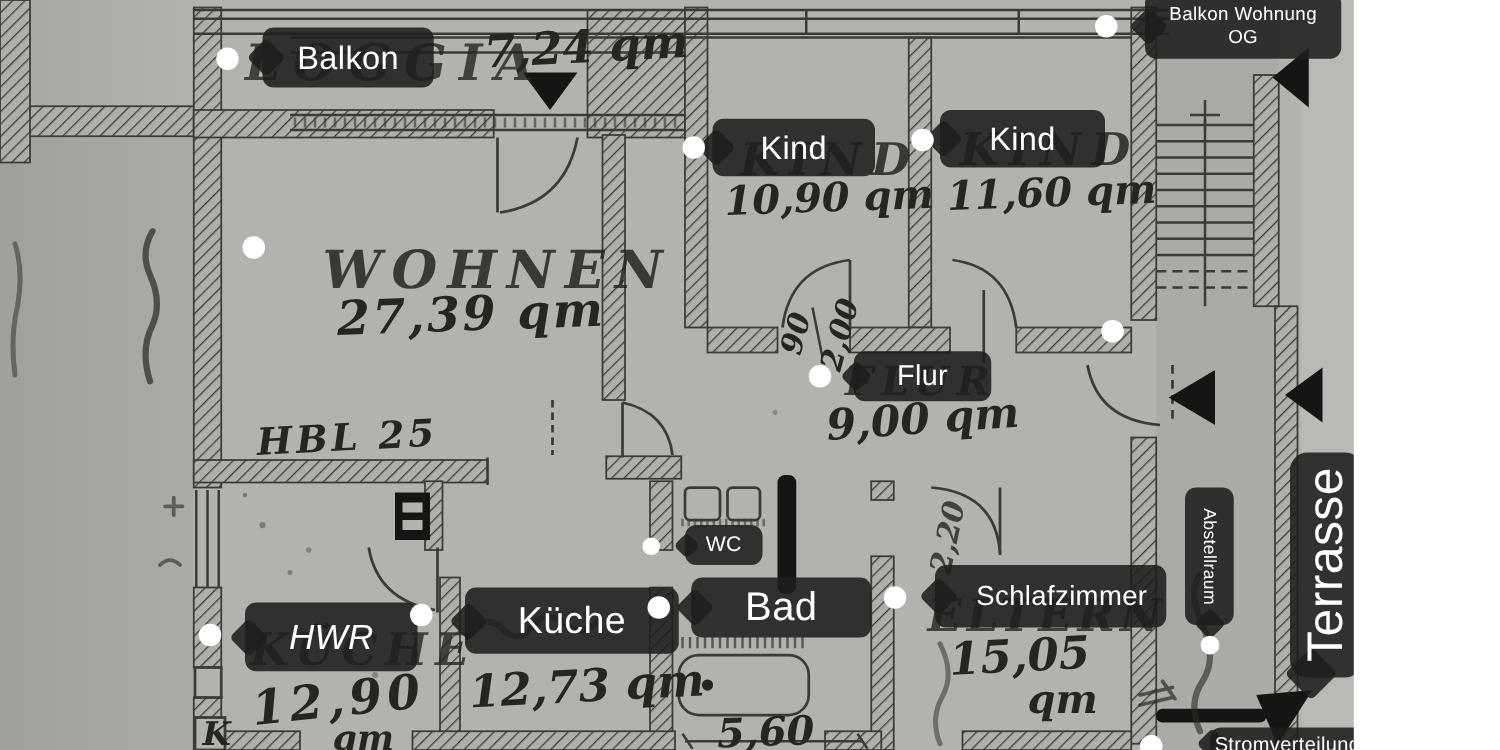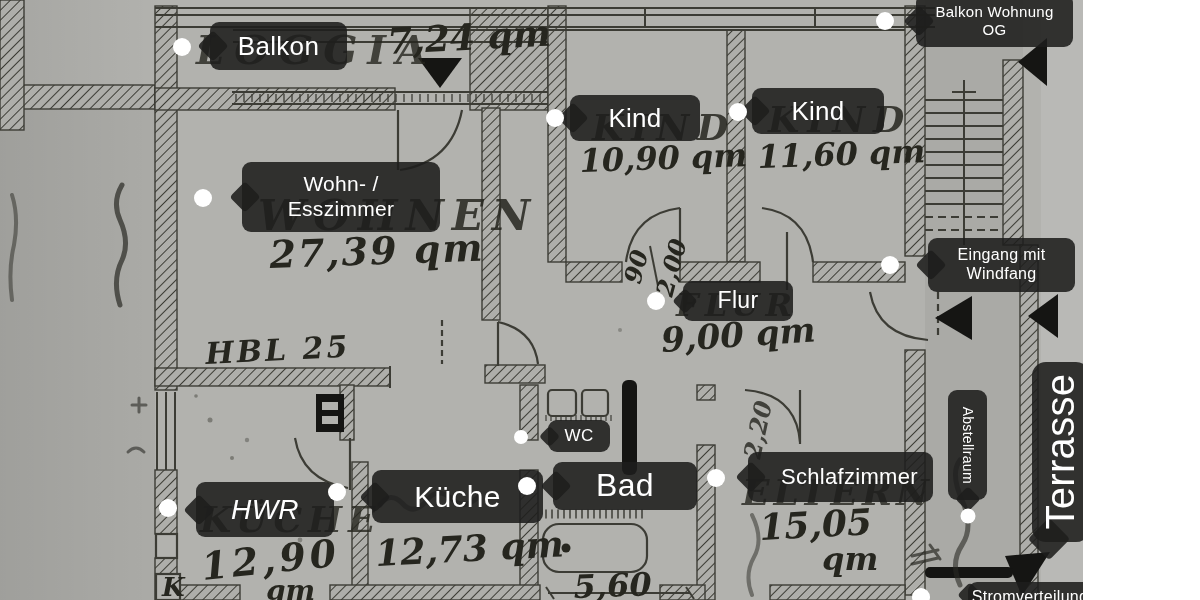--- a/index.html
+++ b/index.html
@@ -226,31 +226,21 @@
     <div class="tag" style="left:570px;top:95px;width:130px;height:46px;font-size:26px;">
       <span class="pt"></span>
       <span class="lbl">Kind</span>
     </div>
 
     <div class="tag" style="left:752px;top:88px;width:132px;height:46px;font-size:26px;">
       <span class="pt"></span>
       <span class="lbl">Kind</span>
     </div>
 
-    <div class="tag" style="left:242px;top:162px;width:198px;height:70px;font-size:21px;">
-      <span class="pt"></span>
-      <span class="lbl">Wohn- /</span>
-      <span class="lbl">Esszimmer</span>
-    </div>
-
-    <div class="tag" style="left:928px;top:238px;width:147px;height:54px;font-size:16px;">
-      <span class="pt"></span>
-      <span class="lbl">Eingang mit</span>
-      <span class="lbl">Windfang</span>
-    </div>
+
 
     <div class="tag" style="left:683px;top:281px;width:110px;height:40px;font-size:23px;">
       <span class="pt" style="width:18px;height:18px;top:calc(50% - 9px);left:-7px;"></span>
       <span class="lbl">Flur</span>
     </div>
 
     <div class="tag sm" style="left:548px;top:420px;width:62px;height:32px;font-size:17px;">
       <span class="pt"></span>
       <span class="lbl">WC</span>
     </div>

